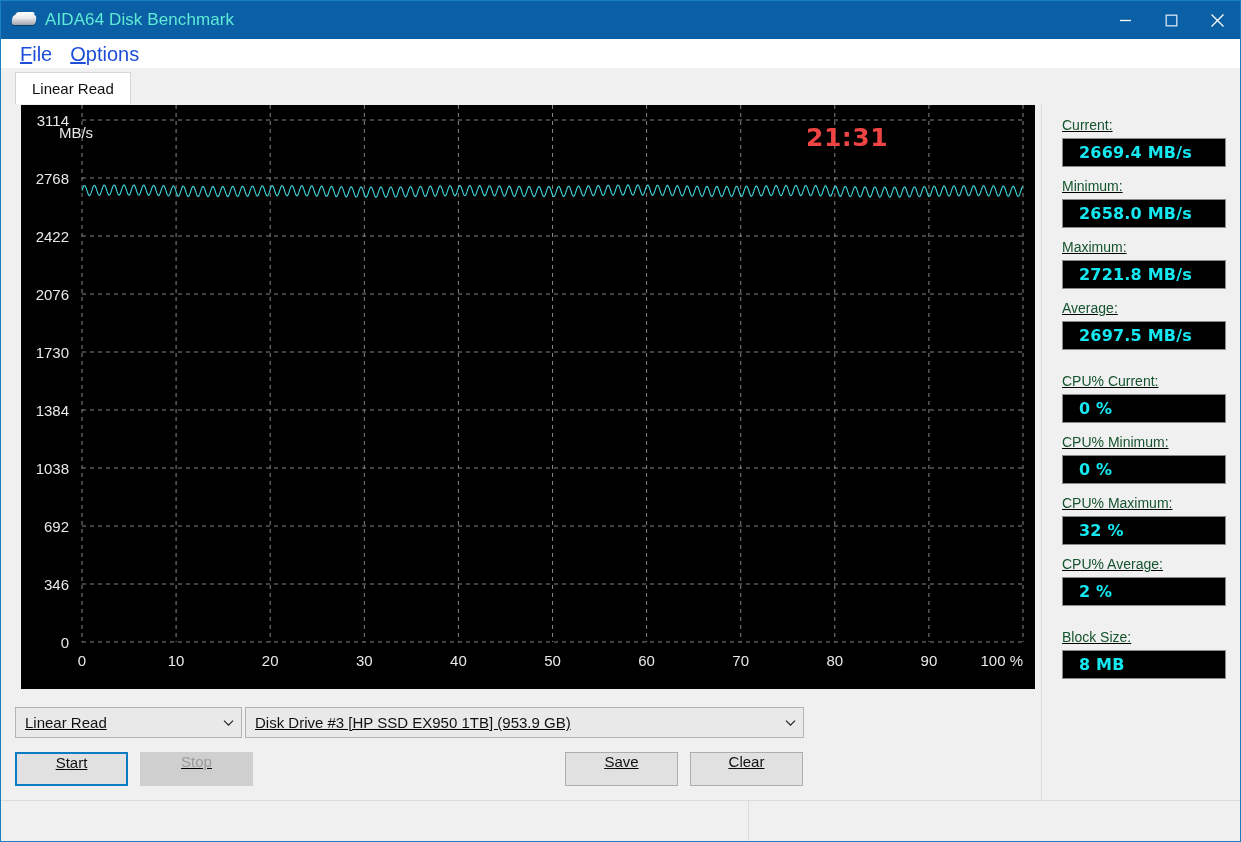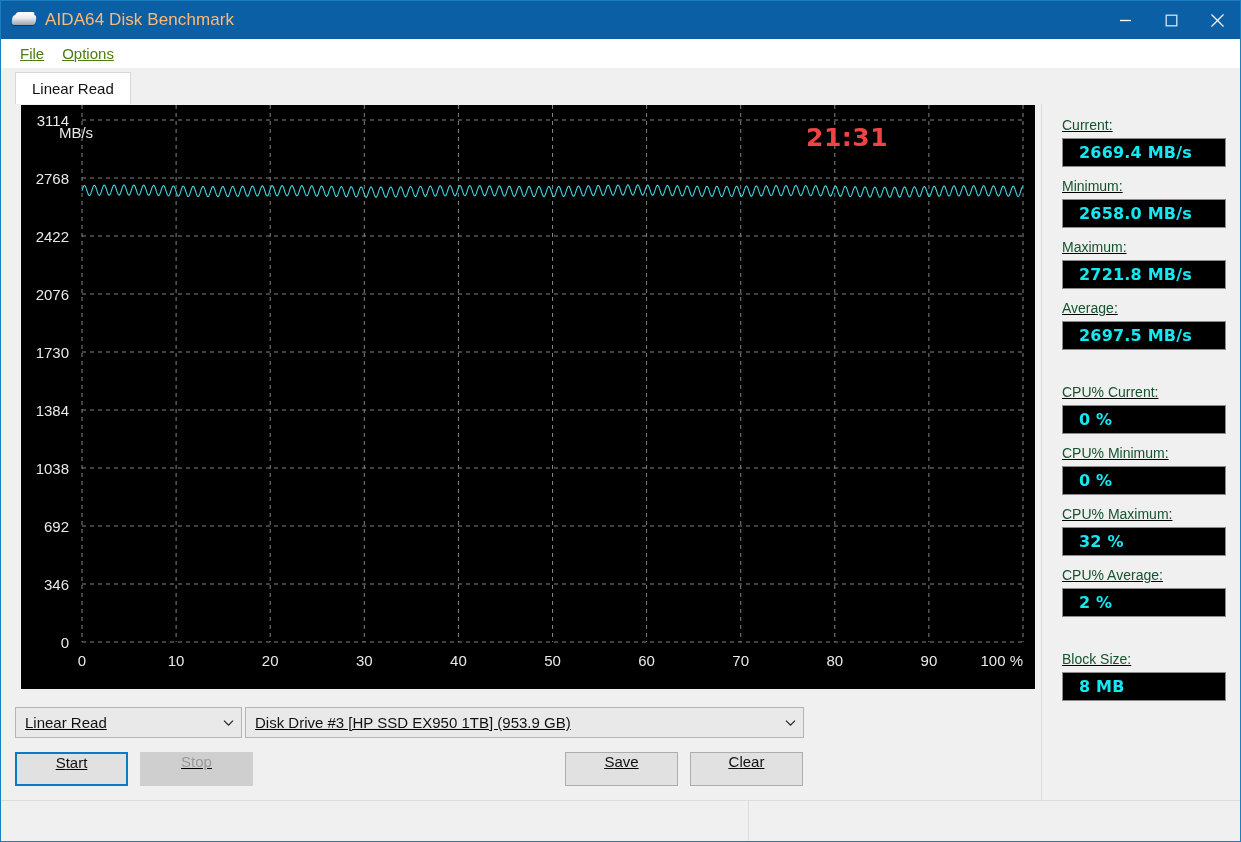--- a/index.html
+++ b/index.html
@@ -32,35 +32,35 @@
     transform:skewX(-8deg);
     box-shadow:0 1px 0 rgba(0,0,0,.35);
   }
   .app-icon .top{
     position:absolute;left:4px;top:2px;width:19px;height:7px;
     background:linear-gradient(180deg,#ffffff 0%,#e6e8ea 100%);
     border-radius:3px;
     transform:skewX(-20deg);
   }
   .title-text{
-    color:#fdba74;font-size:17px;letter-spacing:.1px;font-weight:400;
+    color:#5eead4;font-size:17px;letter-spacing:.1px;font-weight:400;
   }
   .winbtns{position:absolute;right:0;top:0;height:38px;display:flex;}
   .winbtn{
     width:46px;height:38px;display:flex;align-items:center;justify-content:center;
     color:#fff;
   }
   .winbtn svg{display:block;}
   
   .menubar{
     height:29px;background:#ffffff;display:flex;align-items:center;
     padding-left:10px;flex:0 0 auto;
   }
   .menuitem{
-    font-size:15px;color:#4d7c0f;padding:3px 9px;line-height:1;text-decoration:underline;
+    font-size:20px;color:#1d4ed8;padding:3px 9px;line-height:1;
   }
   .menuitem u{text-decoration:underline;}
   
   .tabstrip{
     flex:0 0 auto;height:33px;position:relative;margin-top:3px;
     padding-left:14px;display:flex;align-items:flex-end;
   }
   .tab{
     height:32px;padding:0 16px;display:flex;align-items:center;
     font-size:15px;color:#111;
@@ -118,21 +118,21 @@
   }
   .stat{margin-bottom:9px;}
   .stat-label{font-size:14px;color:#14532d;line-height:20px;margin-bottom:3px;}
   .stat-value{
     height:29px;background:#000000;border:1px solid #8a8a8a;box-sizing:border-box;
     color:#16e8f2;font-weight:bold;font-size:16px;
     display:flex;align-items:center;padding-left:16px;
     font-family:"DejaVu Sans","Liberation Sans",sans-serif;
     letter-spacing:.2px;
   }
-  .stat.gap{margin-top:32px;}
+  .stat.gap{margin-top:21px;}
   
   .statusbar{
     flex:0 0 auto;height:40px;background:#f0f0f0;border-top:1px solid #dcdcdc;
     display:flex;
   }
   .status-pane{height:100%;}
   .status-pane.first{width:747px;border-right:1px solid #dcdcdc;}
   .status-pane.second{flex:1 1 auto;}
 </style>
 </head>

